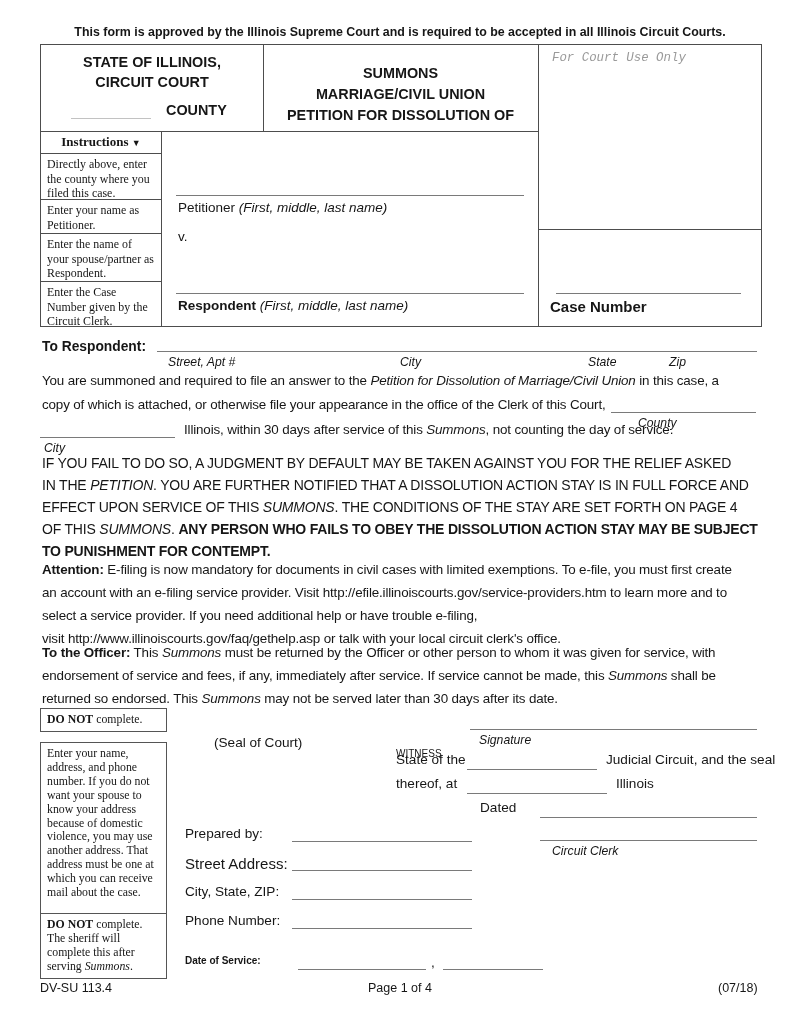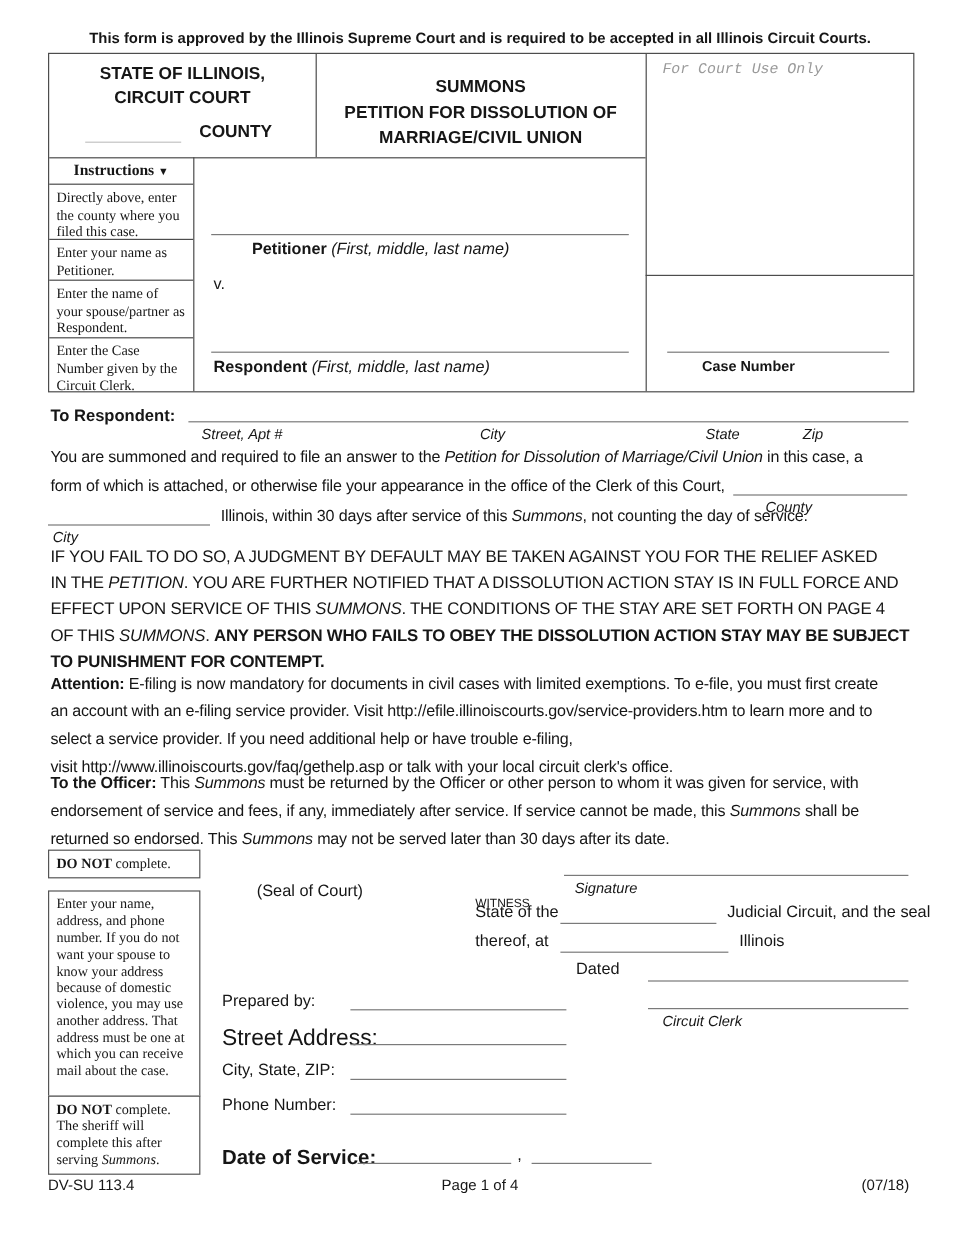--- a/index.html
+++ b/index.html
@@ -56,50 +56,50 @@
 
     <div class="cellt hcent" style="left:0;top:7px;width:222px;">
       <div>STATE OF ILLINOIS,</div>
       <div>CIRCUIT COURT</div>
     </div>
     <div class="ln ln-light" style="left:30px;top:73px;width:80px;"></div>
     <div class="cellt b" style="left:125px;top:57px;font-size:14.4px;">COUNTY</div>
 
     <div class="cellt hcent" style="left:222px;top:18px;width:275px;line-height:21px;">
       <div>SUMMONS</div>
+      <div>MARRIAGE/CIVIL UNION</div>
       <div>PETITION FOR DISSOLUTION OF</div>
-      <div>MARRIAGE/CIVIL UNION</div>
     </div>
 
     <div class="cellt i gray" style="left:511px;top:6px;font-size:12.4px;font-family:Liberation Mono, monospace;">For Court Use Only</div>
     <div class="ln" style="left:515px;top:248px;width:185px;"></div>
-    <div class="cellt b" style="left:544px;top:253px;font-size:12px;">Case Number</div>
+    <div class="cellt b" style="left:509px;top:253px;font-size:15px;">Case Number</div>
 
     <div class="cellt ser b" style="left:0;top:89px;width:120px;text-align:center;font-size:13px;"><span>Instructions</span>&nbsp;<span style="font-size:9px;">▼</span></div>
     <div class="instr-item" style="top:112px;">Directly above, enter the county where you filed this case.</div>
     <div class="instr-item" style="top:158px;">Enter your name as Petitioner.</div>
     <div class="instr-item" style="top:192px;">Enter the name of your spouse/partner as Respondent.</div>
     <div class="instr-item" style="top:240px;">Enter the Case Number given by the Circuit Clerk.</div>
 
     <div class="ln" style="left:135px;top:150px;width:348px;"></div>
-    <div class="cellt" style="left:137px;top:155px;font-size:13.5px;"><span style="font-weight: bold; margin-left: 32px;">Petitioner</span><span style="font-style: italic;"> (First, middle, last name)</span></div>
+    <div class="cellt" style="left:137px;top:155px;font-size:13.5px;"><span style="font-weight: normal;">Petitioner</span><span style="font-style: italic;"> (First, middle, last name)</span></div>
     <div class="cellt" style="left:137px;top:184px;font-size:13.5px;">v.</div>
     <div class="ln" style="left:135px;top:248px;width:348px;"></div>
     <div class="cellt" style="left:137px;top:253px;font-size:13.5px;"><span style="font-weight: bold;">Respondent</span><span style="font-style: italic;"> (First, middle, last name)</span></div>
   </div>
 
   <div class="t b" style="left:42px;top:339px;font-size:13.8px;">To Respondent:</div>
   <div class="ln" style="left:157px;top:351px;width:600px;"></div>
   <div class="t sub" style="left:168px;top:355px;">Street, Apt #</div>
   <div class="t sub" style="left:400px;top:355px;">City</div>
   <div class="t sub" style="left:588px;top:355px;">State</div>
   <div class="t sub" style="left:669px;top:355px;">Zip</div>
 
   <div class="bodyline" style="left:42px;top:373px;"><span>You are summoned and required to file an answer to the </span><span style="font-style: italic;">Petition for Dissolution of Marriage/Civil Union</span><span> in this case, a</span></div>
-  <div class="bodyline" style="left:42px;top:397px;"><span>form of which is attached, or otherwise file your appearance in the office of the Clerk of this Court,</span></div>
+  <div class="bodyline" style="left:42px;top:397px;"><span>copy of which is attached, or otherwise file your appearance in the office of the Clerk of this Court,</span></div>
   <div class="ln" style="left:611px;top:412px;width:145px;"></div>
   <div class="t sub" style="left:638px;top:416px;">County</div>
   <div class="ln" style="left:40px;top:437px;width:135px;"></div>
   <div class="bodyline" style="left:184px;top:422px;"><span>Illinois, within 30 days after service of this </span><span style="font-style: italic;">Summons</span><span>, not counting the day of service.</span></div>
   <div class="t sub" style="left:44px;top:441px;">City</div>
 
   <div class="warnline" style="left:42px;top:455px;"><span>IF YOU FAIL TO DO SO, A JUDGMENT BY DEFAULT MAY BE TAKEN AGAINST YOU FOR THE RELIEF ASKED</span></div>
   <div class="warnline" style="left:42px;top:477px;"><span>IN THE </span><span style="font-style: italic;">PETITION</span><span>. YOU ARE FURTHER NOTIFIED THAT A DISSOLUTION ACTION STAY IS IN FULL FORCE AND</span></div>
   <div class="warnline" style="left:42px;top:499px;"><span>EFFECT UPON SERVICE OF THIS </span><span style="font-style: italic;">SUMMONS</span><span>. THE CONDITIONS OF THE STAY ARE SET FORTH ON PAGE 4</span></div>
   <div class="warnline" style="left:42px;top:521px;"><span>OF THIS </span><span style="font-style: italic;">SUMMONS</span><span>. </span><span style="font-weight: bold;">ANY PERSON WHO FAILS TO OBEY THE DISSOLUTION ACTION STAY MAY BE SUBJECT</span></div>
@@ -133,30 +133,30 @@
 
   <div class="t" style="left:480px;top:800px;font-size:13.6px;">Dated</div>
   <div class="ln" style="left:540px;top:817px;width:217px;"></div>
 
   <div class="t" style="left:185px;top:826px;font-size:13.6px;">Prepared by:</div>
   <div class="ln" style="left:292px;top:841px;width:180px;"></div>
 
   <div class="ln" style="left:540px;top:840px;width:217px;"></div>
   <div class="t sub" style="left:552px;top:844px;">Circuit Clerk</div>
 
-  <div class="t" style="left:185px;top:855px;font-size:19px;">Street Address:</div>
+  <div class="t" style="left:185px;top:855px;font-size:15px;">Street Address:</div>
   <div class="ln" style="left:292px;top:870px;width:180px;"></div>
 
   <div class="t" style="left:185px;top:884px;font-size:13.6px;">City, State, ZIP:</div>
   <div class="ln" style="left:292px;top:899px;width:180px;"></div>
 
   <div class="t" style="left:185px;top:913px;font-size:13.6px;">Phone Number:</div>
   <div class="ln" style="left:292px;top:928px;width:180px;"></div>
 
-  <div class="t b" style="left:185px;top:955px;font-size:17px;">Date of Service:</div>
+  <div class="t b" style="left:185px;top:955px;font-size:10px;">Date of Service:</div>
   <div class="ln" style="left:298px;top:969px;width:128px;"></div>
   <div class="t" style="left:431px;top:955px;font-size:13.6px;">,</div>
   <div class="ln" style="left:443px;top:969px;width:100px;"></div>
 
   <div class="t" style="left:40px;top:981px;font-size:12.5px;">DV-SU 113.4</div>
   <div class="t" style="left:0;top:981px;width:800px;text-align:center;font-size:12.5px;">Page 1 of 4</div>
   <div class="t" style="left:718px;top:981px;font-size:12.5px;">(07/18)</div>
 
 </div>
 

